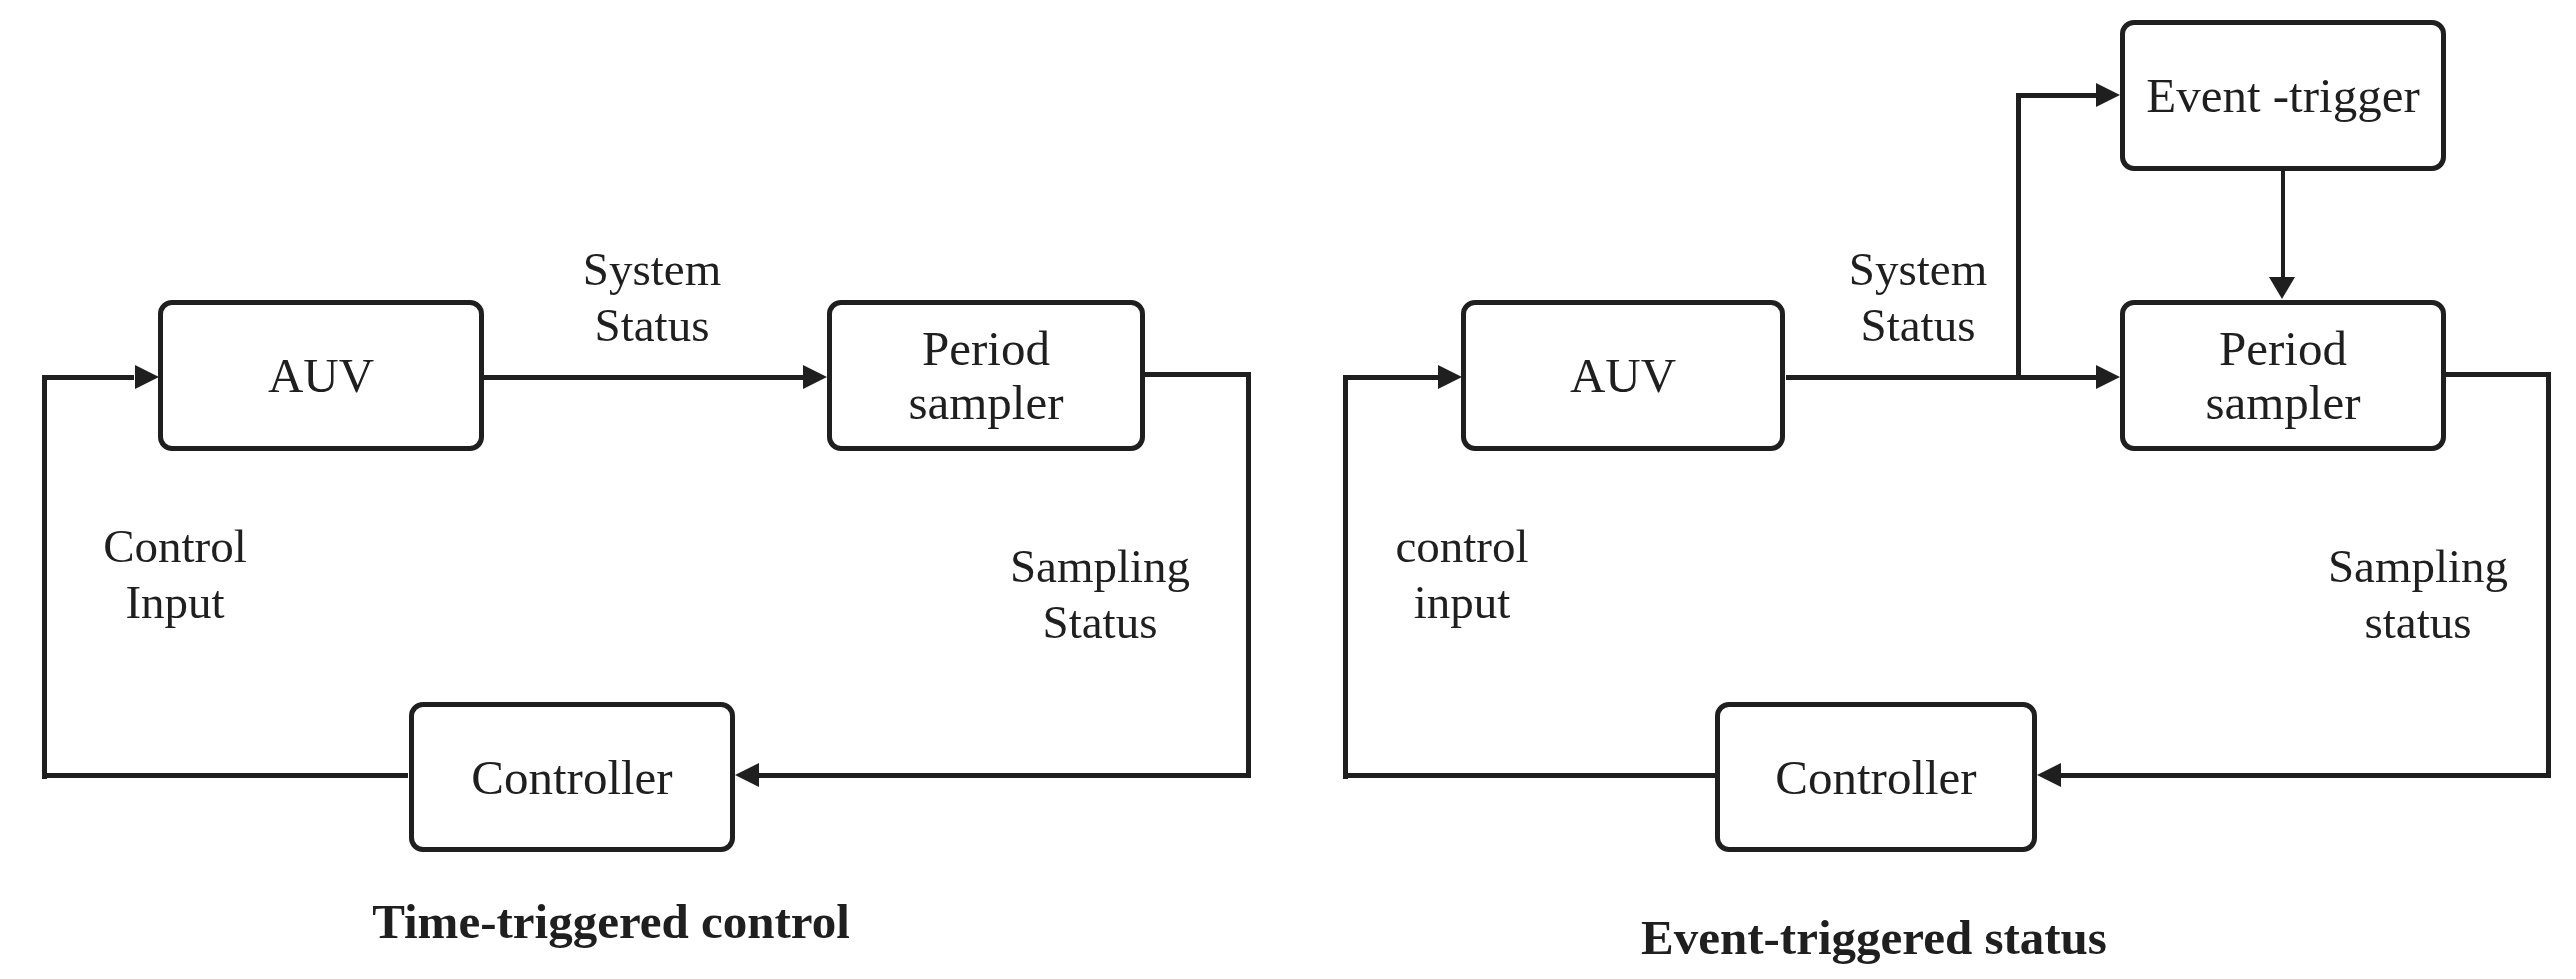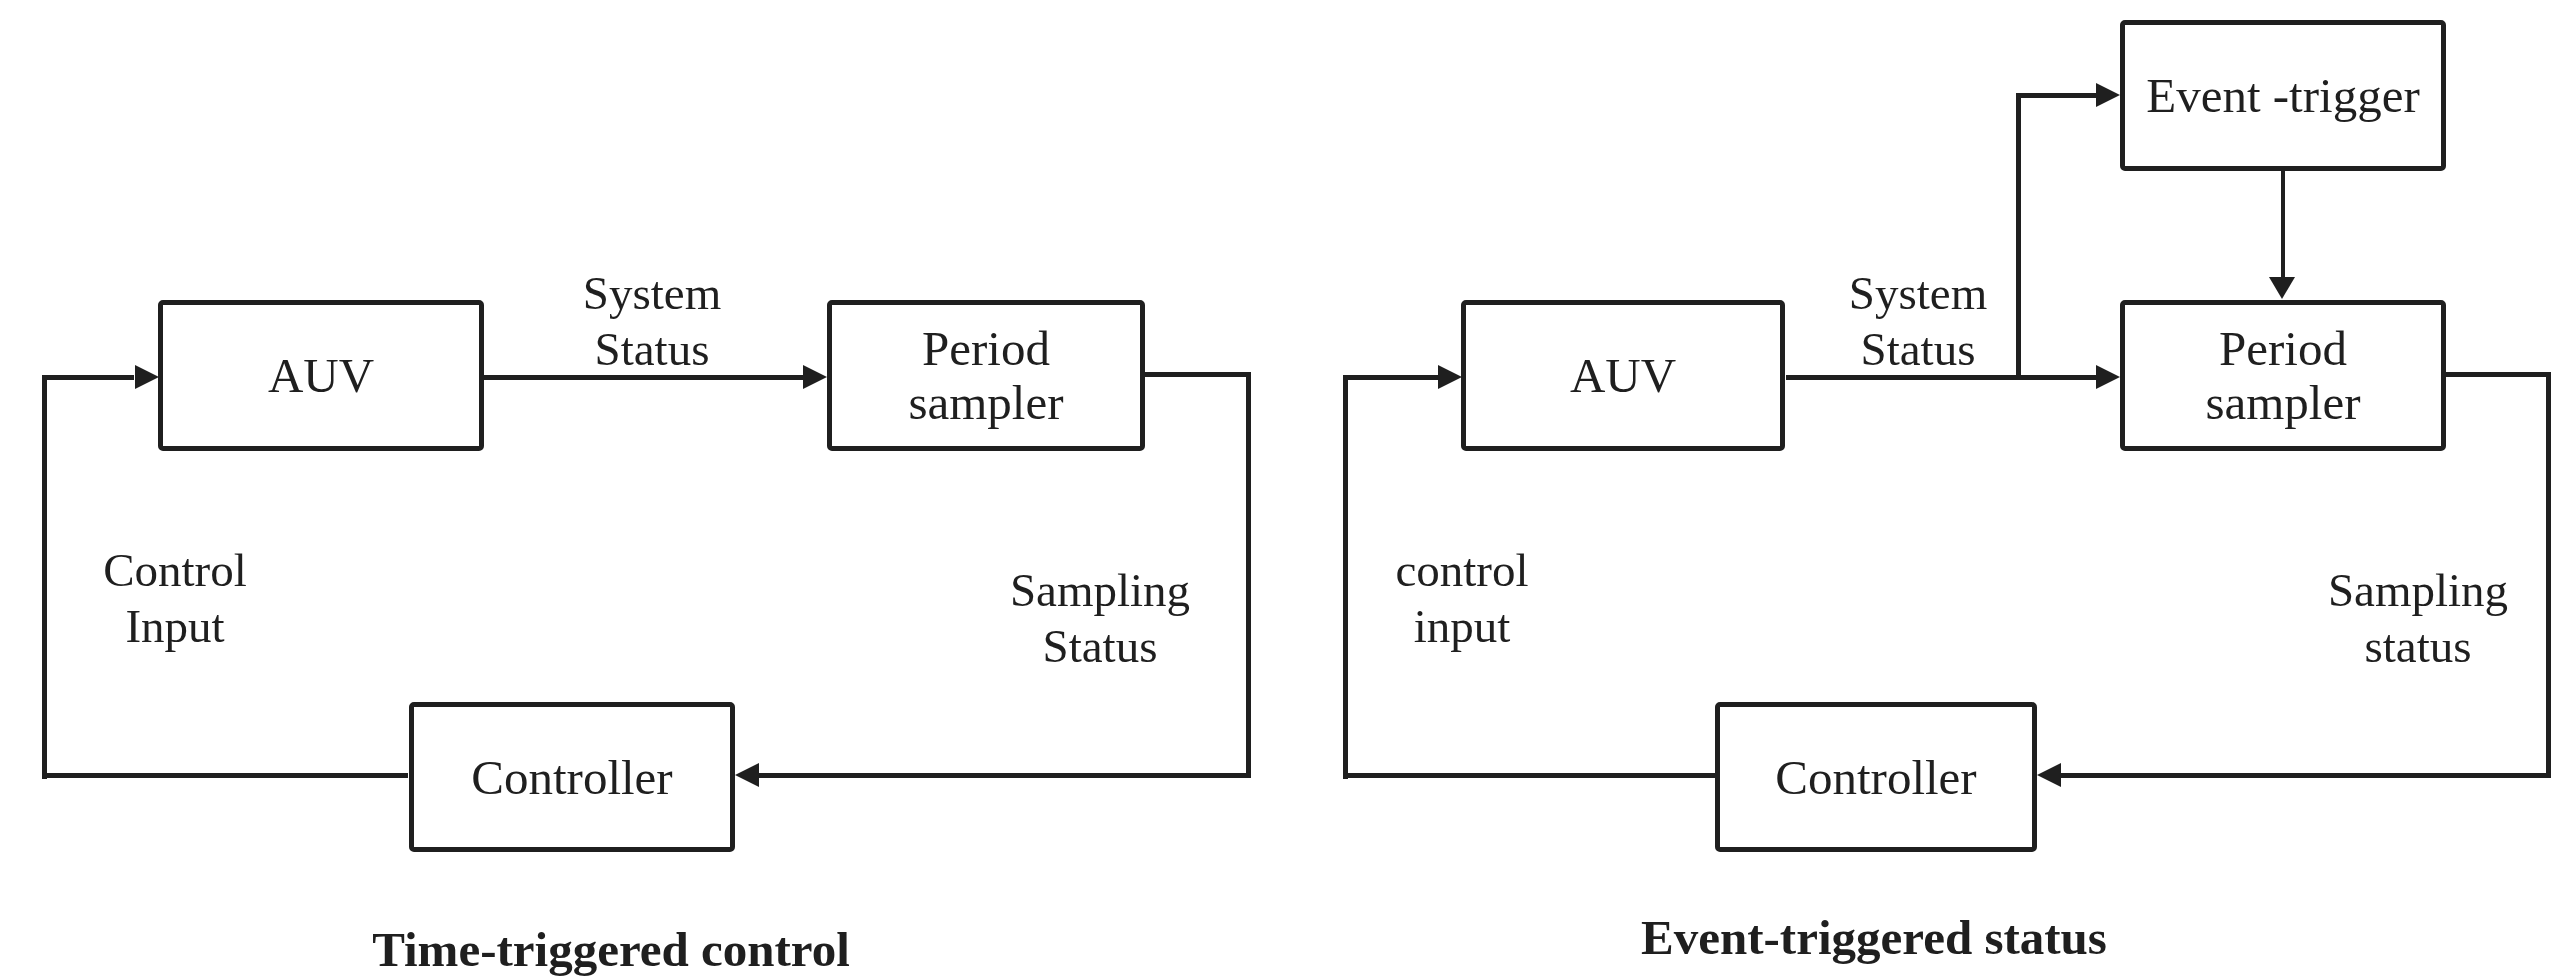--- a/index.html
+++ b/index.html
@@ -4,39 +4,39 @@
 <style>
   :root { --ink: #1f1f1f; }
   html,body { margin:0; padding:0; background:#ffffff; }
   .canvas {
     position:relative; width:2576px; height:979px; background:#ffffff;
     font-family:"Liberation Serif","DejaVu Serif",serif; color:var(--ink);
     overflow:hidden;
   }
   .node {
     position:absolute; background:#ffffff; border:5.1px solid var(--ink);
-    border-radius:5px; display:flex; flex-direction:column;
+    border-radius:14px; display:flex; flex-direction:column;
     align-items:center; justify-content:center; text-align:center;
     font-size:49px; line-height:59px; box-sizing:border-box;
   }
   .hline { position:absolute; height:5.1px; background:var(--ink); }
   .vline { position:absolute; width:5.1px;  background:var(--ink); }
   .vline-thin { position:absolute; width:4.2px; background:var(--ink); }
   .ah-right { position:absolute; width:0; height:0;
     border-top:12.7px solid transparent; border-bottom:12.7px solid transparent;
     border-left:24px solid var(--ink); }
   .ah-left { position:absolute; width:0; height:0;
     border-top:12.7px solid transparent; border-bottom:12.7px solid transparent;
     border-right:24px solid var(--ink); }
   .ah-down { position:absolute; width:0; height:0;
     border-left:13.5px solid transparent; border-right:13.5px solid transparent;
     border-top:22px solid var(--ink); }
   .edge-label {
     position:absolute; width:254px; text-align:center;
-    font-size:47px; line-height:56px;margin-top:24px;
+    font-size:47px; line-height:56px;
   }
   .edge-label span { display:block; }
   .caption {
     position:absolute; width:592px; text-align:center;
     font-size:49px; font-weight:bold; line-height:52px;
   }
 </style>
 </head>
 <body>
 
@@ -76,21 +76,21 @@
     </div>
     <div class="edge-label" style="left:48px; top:518px;">
       <span>Control</span>
       <span>Input</span>
     </div>
     <div class="edge-label" style="left:973px; top:538px;">
       <span>Sampling</span>
       <span>Status</span>
     </div>
 
-    <div class="caption" style="left:315px; top:924px;text-align:center;">Time-triggered control</div>
+    <div class="caption" style="left:315px; top:896px;text-align:center;">Time-triggered control</div>
   </div>
 
   <div>
 
     <div class="node" style="left:1461px; top:300px; width:324px; height:151px;">
       <span>AUV</span>
     </div>
 
     <div class="node" style="left:2120px; top:19.5px; width:326px; height:151px;">
       <span>Event -trigger</span>

